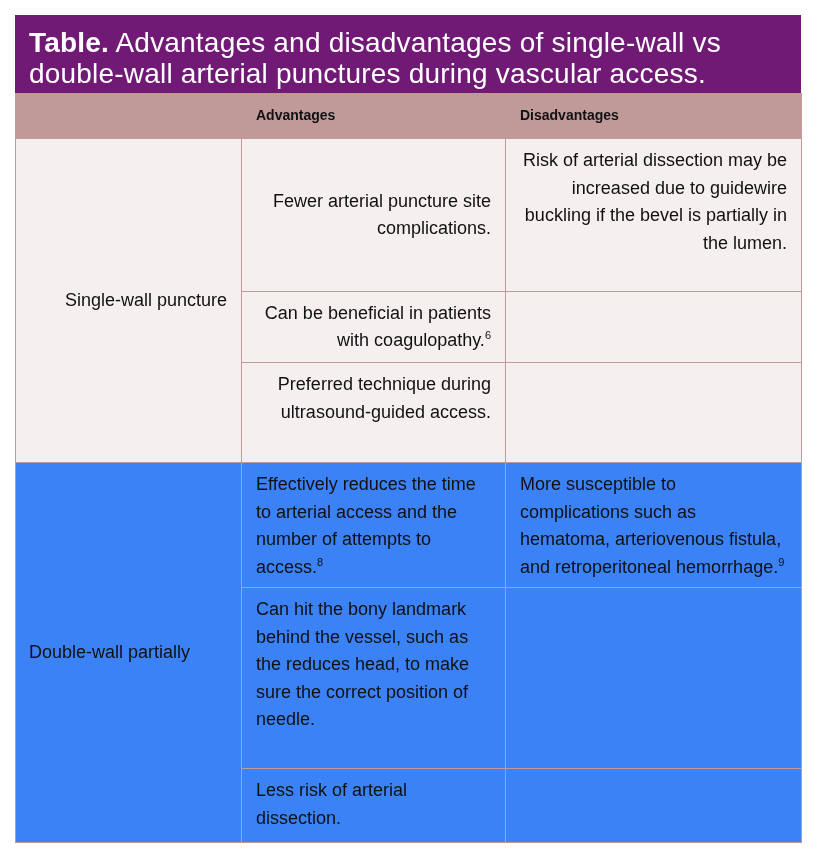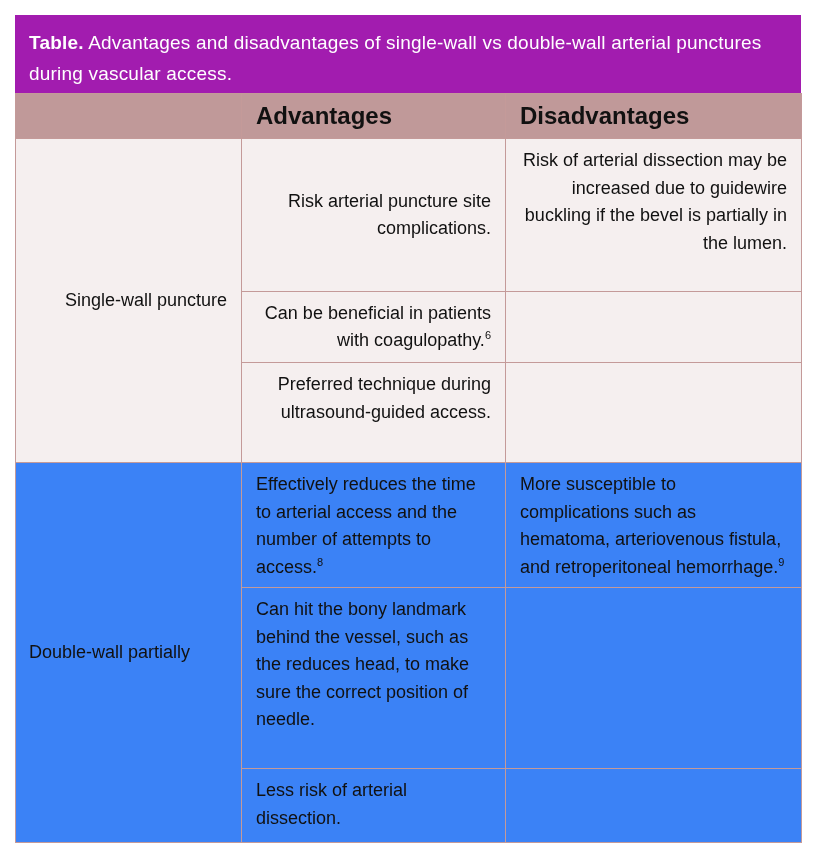--- a/index.html
+++ b/index.html
@@ -1,29 +1,29 @@
 <!DOCTYPE html>
 <html><head>
 <meta charset="utf-8">
 <style>
   html, body { margin: 0; padding: 0; background: #ffffff; }
   body { width: 820px; height: 860px; position: relative; font-family: "Liberation Sans", sans-serif; }
   .tbl-wrap { position: absolute; left: 15px; top: 15px; width: 786px; }
   .title-band {
-    background: #a21caf; color: #ffffff; height: 78px; box-sizing: border-box;
-    padding: 12px 14px 0 14px; font-size: 19px; line-height: 31px; letter-spacing: 0.2px;
+    background: #701a75; color: #ffffff; height: 78px; box-sizing: border-box;
+    padding: 12px 14px 0 14px; font-size: 28px; line-height: 31px; letter-spacing: 0.2px;
   }
   .title-band b { font-weight: bold; }
   table { border-collapse: collapse; width: 786px; table-layout: fixed; }
   td, th {
     border: 1px solid #c49a99; vertical-align: top; text-align: left;
     font-size: 18px; line-height: 27.5px; color: #111111; font-weight: normal;
     padding: 0 14px; box-sizing: border-box;
   }
-  thead th { background: #c09999; height: 45px; vertical-align: middle; font-weight: bold; font-size: 24px; }
+  thead th { background: #c09999; height: 45px; vertical-align: middle; font-weight: bold; font-size: 14px; }
   tbody.g1 td { background: #f5efef; text-align: right; }
   tbody.g2 td { background: #3b82f6; }
   td.group { vertical-align: middle; padding-left: 13px; }
   td.mid { vertical-align: middle; }
   sup { font-size: 11px; line-height: 0; vertical-align: 7px; }
   .cell-top { padding-top: 8px; }
 </style>
 </head>
 <body>
 
@@ -38,21 +38,21 @@
     <thead>
       <tr>
         <th></th>
         <th>Advantages</th>
         <th>Disadvantages</th>
       </tr>
     </thead>
     <tbody class="g1">
       <tr style="height:153px">
         <td rowspan="3" class="group" style="vertical-align:middle;"><span>Single-wall puncture</span></td>
-        <td class="mid"><span>Risk arterial puncture site complications.</span></td>
+        <td class="mid"><span>Fewer arterial puncture site complications.</span></td>
         <td class="cell-top"><span>Risk of arterial dissection may be increased due to guidewire buckling if the bevel is partially in the lumen.</span></td>
       </tr>
       <tr style="height:71px">
         <td class="mid"><span>Can be beneficial in patients with coagulopathy.</span><sup>6</sup></td>
         <td><span></span></td>
       </tr>
       <tr style="height:100px">
         <td class="cell-top"><span>Preferred technique during ultrasound-guided access.</span></td>
         <td><span></span></td>
       </tr>

